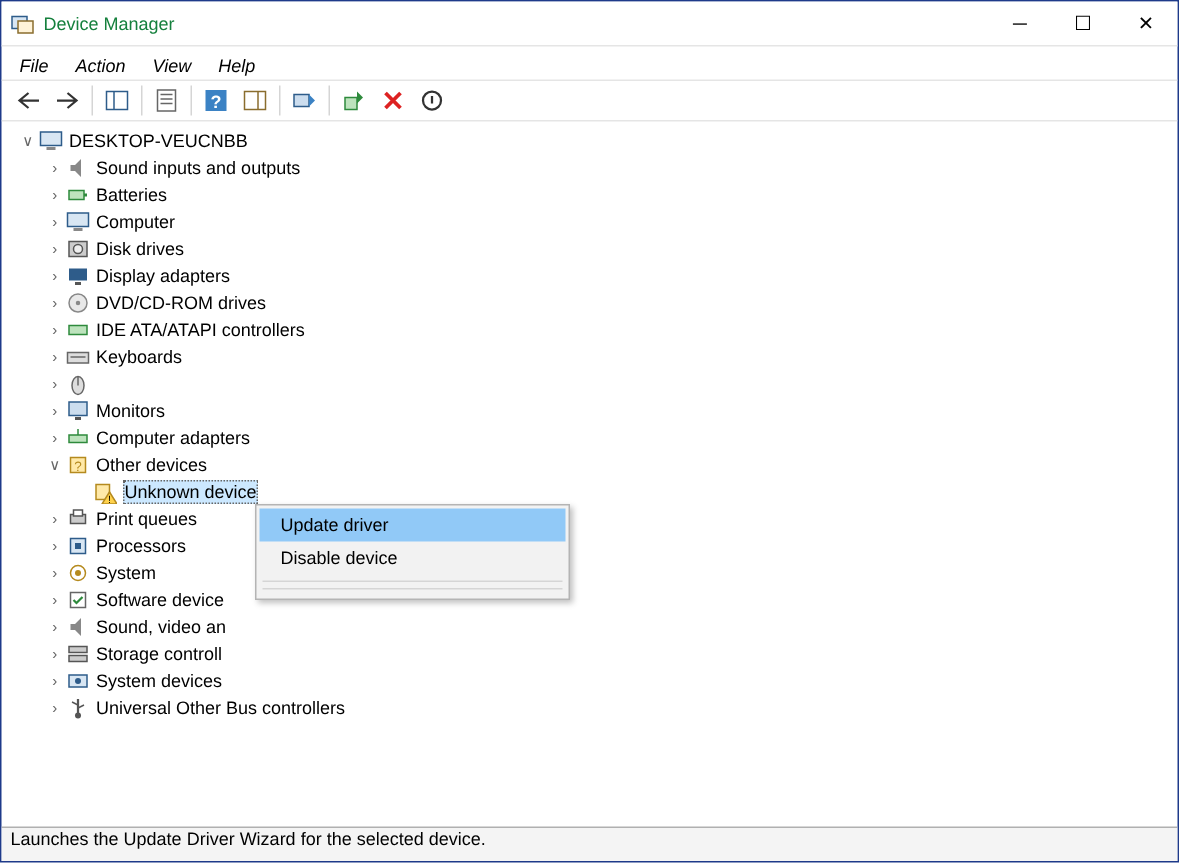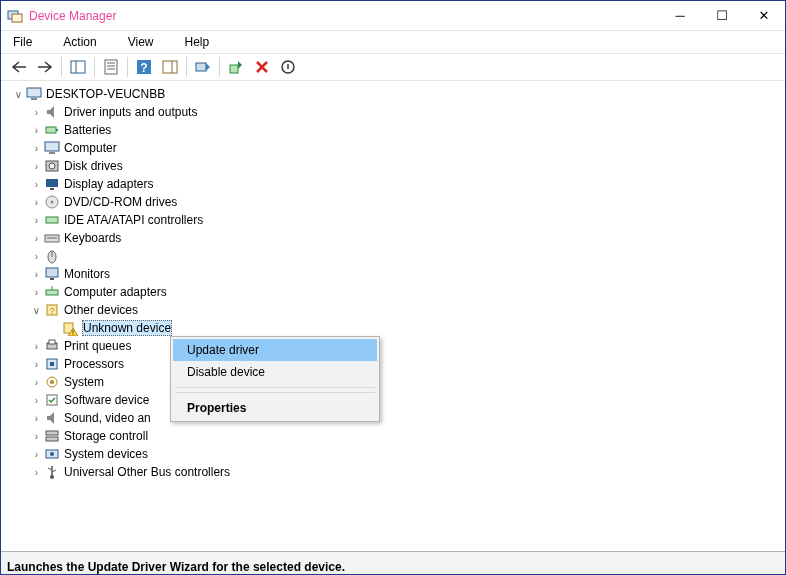--- a/index.html
+++ b/index.html
@@ -1,37 +1,37 @@
 <!DOCTYPE html>
 <html><head>
   <meta charset="utf-8">
   <style>
     * { margin: 0; padding: 0; box-sizing: border-box; font-family: "Segoe UI", Tahoma, sans-serif; }
     body { background: #fff; width: 786px; height: 575px; border: 1px solid #1e3a8a; display: flex; flex-direction: column; font-size: 12px; }
     .titlebar { display: flex; align-items: center; height: 30px; background: #fff; border-bottom: 1px solid #e5e5e5; padding: 0 0 0 6px; }
     .titlebar-icon { width: 16px; height: 16px; margin-right: 6px; }
-    .titlebar-title { flex: 1; font-size: 12px; color: #ec4899; }
+    .titlebar-title { flex: 1; font-size: 12px; color: #15803d; }
     .winbtn { width: 42px; height: 28px; display: flex; align-items: center; justify-content: center; font-size: 13px; font-family: "Segoe UI Symbol"; }
-    .menubar { display: flex; align-items: center; height: 22px; padding: 0 4px; gap: 15px; }
+    .menubar { display: flex; align-items: flex-end; height: 22px; padding: 0 4px; gap: 2px; font-style: italic; }
     .menu-item { padding: 2px 8px; cursor: default; }
     .toolbar { display: flex; align-items: center; height: 28px; padding: 2px 6px; border-top: 1px solid #e5e5e5; border-bottom: 1px solid #e5e5e5; gap: 2px; }
     .tool-btn { width: 24px; height: 24px; display: flex; align-items: center; justify-content: center; border: 1px solid transparent; }
     .tool-sep { width: 1px; height: 20px; background: #d5d5d5; margin: 0 2px; }
     .tree-container { flex: 1; padding: 4px 0 0 4px; overflow: auto; border-bottom: 1px solid #b0b0b0; }
     .tree-node { display: flex; align-items: center; height: 18px; padding-left: 6px; white-space: nowrap; }
     .expander { width: 15px; text-align: center; color: #666; font-size: 10px; cursor: default; }
     .node-icon { width: 16px; height: 16px; margin-right: 4px; flex: 0 0 16px; }
     .tree-children { padding-left: 18px; }
     .selected { background: #cce8ff; border: 1px dotted #666; }
     .context-menu { position: absolute; left: 170px; top: 336px; width: 210px; background: #f2f2f2; border: 1px solid #b4b4b4; box-shadow: 2px 2px 4px rgba(0,0,0,0.25); padding: 2px; }
     .ctx-item { height: 22px; display: flex; align-items: center; padding: 0 14px; font-size: 12px; text-align: right; }
     .ctx-item.highlight { background: #91c9f7; }
     .ctx-item.bold { font-weight: 600; }
     .ctx-sep { height: 1px; background: #d5d5d5; margin: 4px 2px; }
-    .statusbar { height: 22px; display: flex; align-items: flex-end; padding: 0 6px; font-size: 12px; background: #f4f4f4; font-weight: bold; }
+    .statusbar { height: 22px; display: flex; align-items: flex-start; padding: 0 6px; font-size: 12px; background: #f4f4f4; }
     svg { display: block; }
   </style>
 </head>
 <body>
 
 <div class="titlebar">
   <svg class="titlebar-icon" viewBox="0 0 16 16">
       <rect x="1" y="3" width="10" height="8" fill="#d8e6f3" stroke="#2e5c8a"></rect>
       <rect x="5" y="6" width="10" height="8" fill="#fff3d8" stroke="#8a6d2e"></rect>
     </svg>
@@ -123,21 +123,21 @@
         <rect x="5" y="12" width="6" height="2" fill="#888"></rect>
       </svg>
     <span>DESKTOP-VEUCNBB</span>
   </div>
   <div class="tree-children" id="cats-before">
       <div class="tree-node">
         <span class="expander">›</span>
         <svg class="node-icon" viewBox="0 0 16 16">
           <path d="M3 6h3l4-4v12l-4-4H3z" fill="#888"></path>
         </svg>
-        <span>Driver inputs and outputs</span>
+        <span>Sound inputs and outputs</span>
       </div>
       <div class="tree-node">
         <span class="expander">›</span>
         <svg class="node-icon" viewBox="0 0 16 16">
           <rect x="2" y="5" width="10" height="6" fill="#bde3bd" stroke="#2e8a3c"></rect>
           <rect x="12" y="7" width="2" height="2" fill="#2e8a3c"></rect>
         </svg>
         <span>Batteries</span>
       </div>
       <div class="tree-node">
@@ -299,18 +299,17 @@
         <span>Universal Other Bus controllers</span>
       </div>
     </div>
 </div>
 
 <div class="context-menu">
   <div class="ctx-item highlight">Update driver</div>
   <div class="ctx-item">Disable device</div>
   <div class="ctx-sep"></div>
   <div class="ctx-sep"></div>
-  <div class="ctx-item bold">Properties</div>
 </div>
 
 <div class="statusbar">
   <span>Launches the Update Driver Wizard for the selected device.</span>
 </div>
 
 </body></html>

